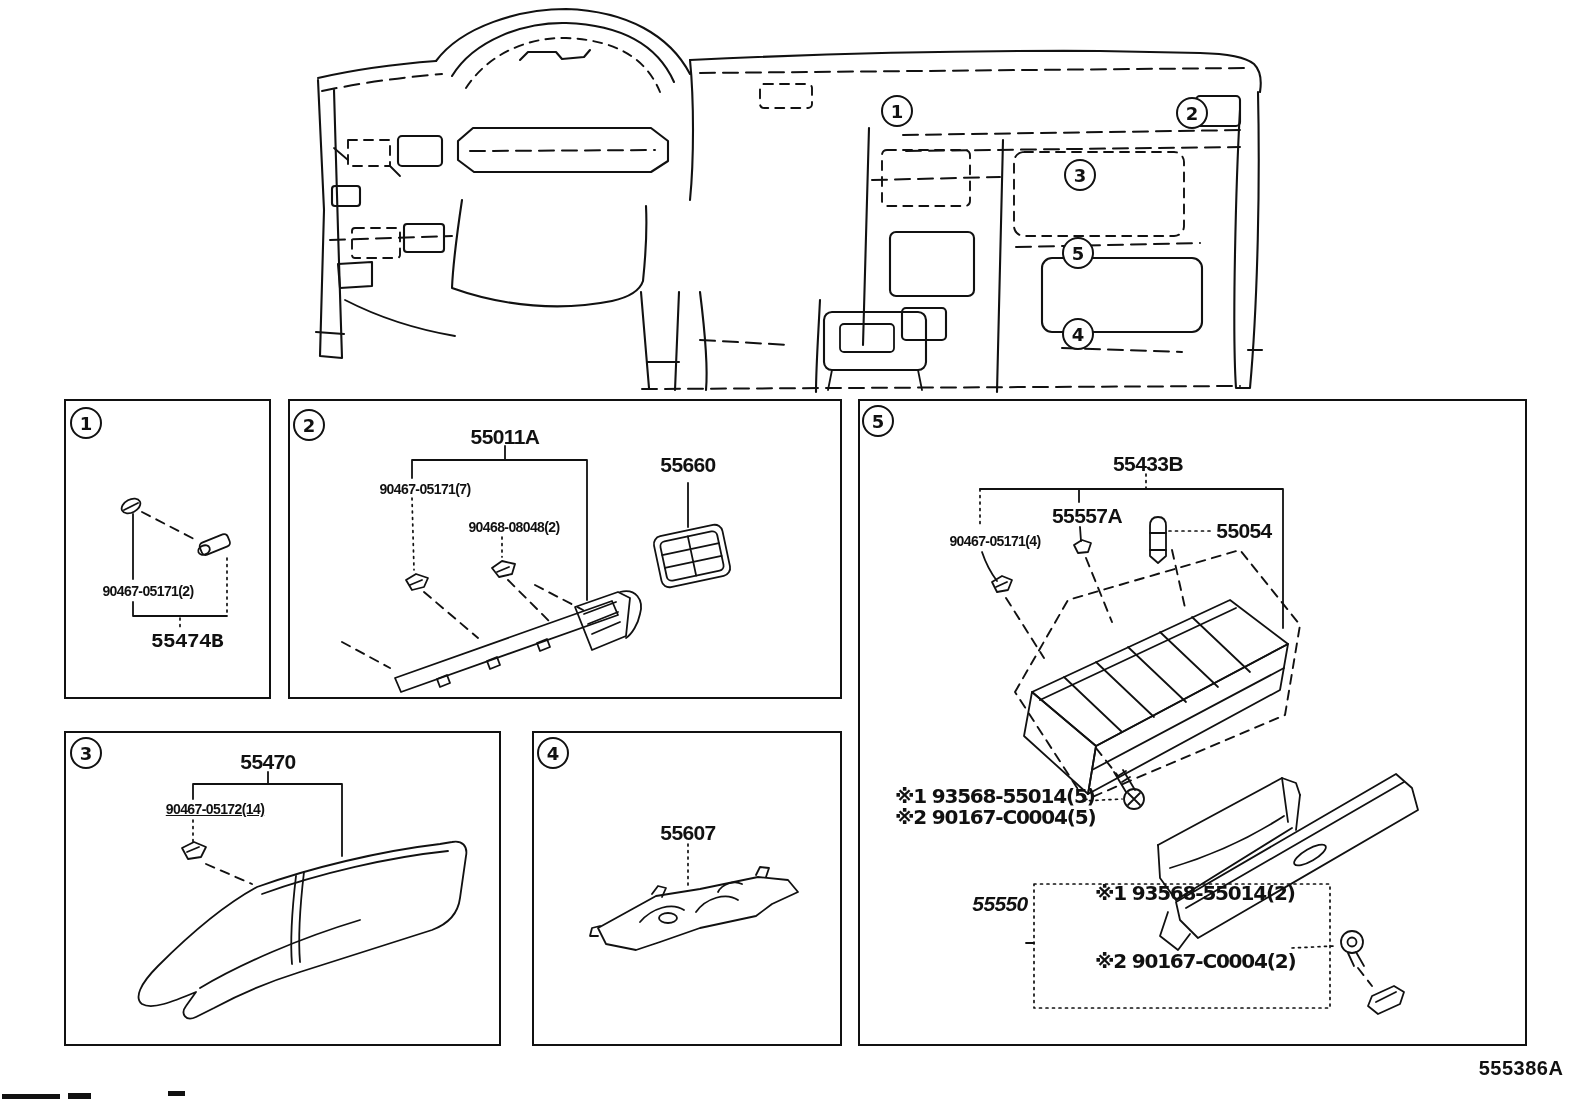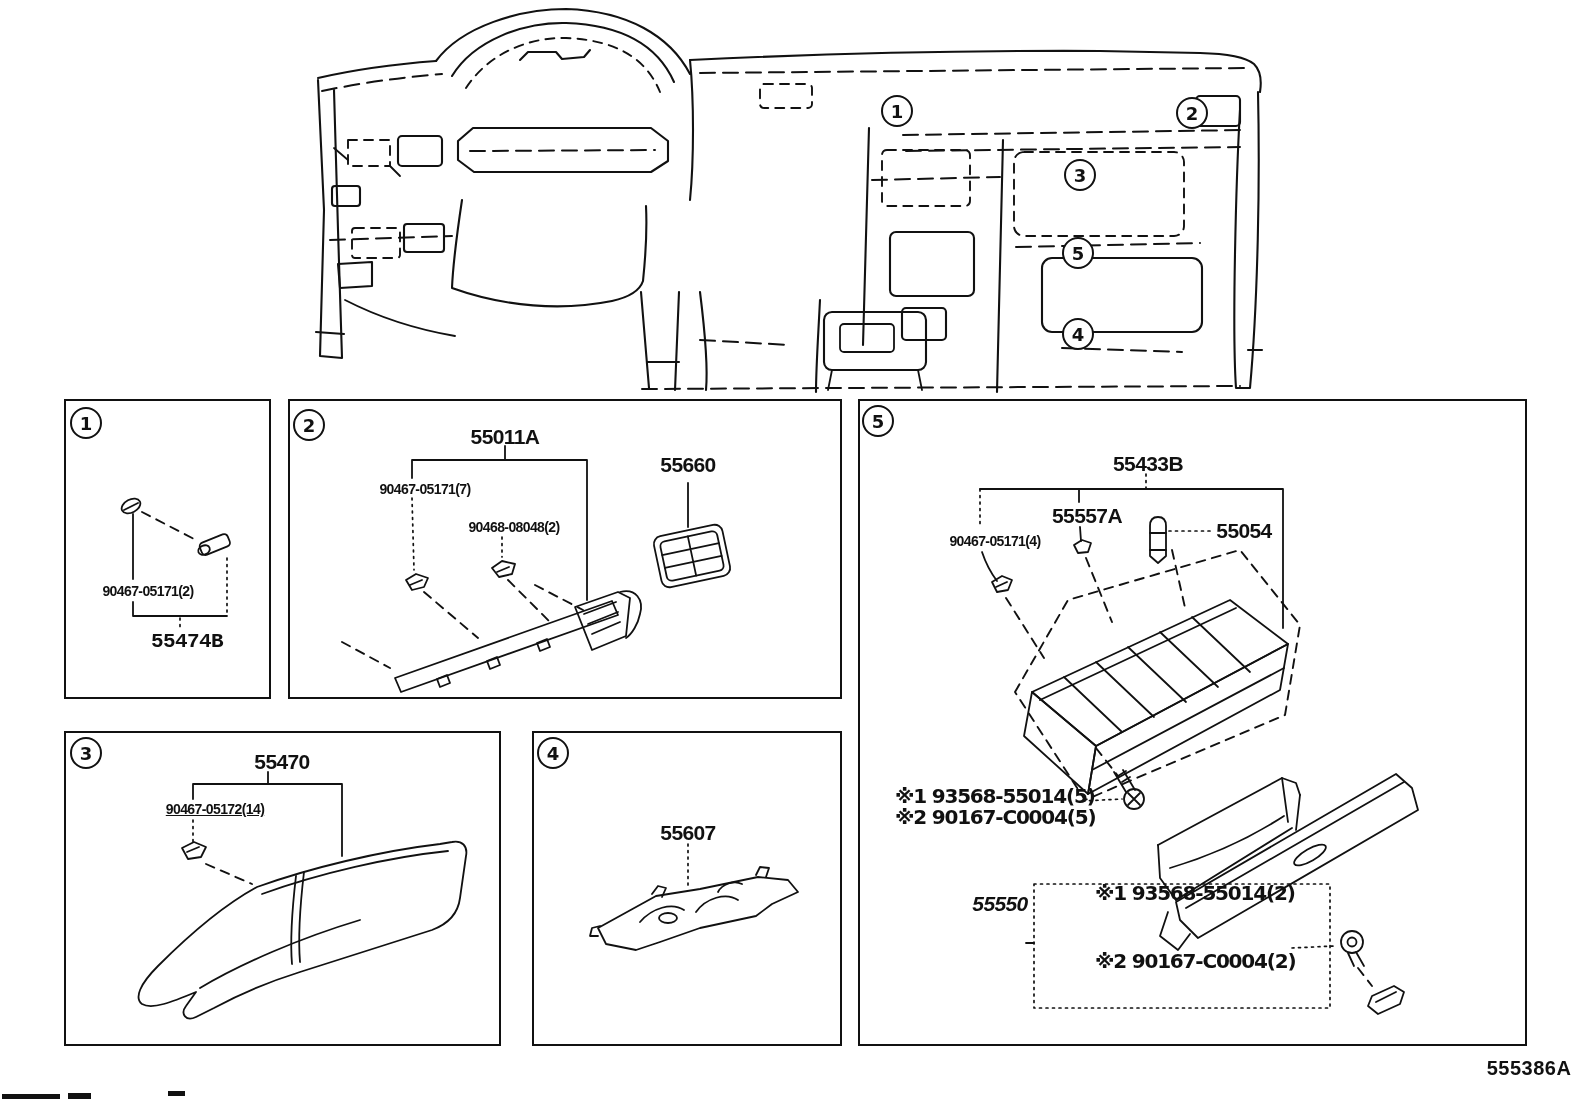--- a/index.html
+++ b/index.html
@@ -30,21 +30,21 @@
     position:absolute;transform:translate(-50%,-50%);white-space:nowrap;
     font:700 21px/1 "Liberation Sans",sans-serif;letter-spacing:-0.6px;
   }
   .plabel.sm{font-size:14px;}
   .pnote{
     position:absolute;white-space:nowrap;
     font:700 20px/1 "DejaVu Sans","Liberation Sans",sans-serif;letter-spacing:-1.2px;
   }
   .figcode{
     position:absolute;transform:translate(-50%,-50%);white-space:nowrap;
-    font:700 20px/1 "Liberation Sans",sans-serif;letter-spacing:0.5px;margin-left:8px;
+    font:700 20px/1 "Liberation Sans",sans-serif;letter-spacing:0.5px;
   }
   .fragment{position:absolute;background:#111;}
 </style>
 </head>
 <body>
 
 <div id="stage">
 
   <svg class="artlayer" viewBox="0 0 1592 1099">
 
@@ -247,21 +247,21 @@
   <div class="callout" style="left:878px;top:421px;">5</div>
 
   <div class="plabel sm" style="left:148px;top:591px;">90467-05171(2)</div>
   <div class="plabel" style="left:187px;top:641px;font-family:Liberation Mono, monospace;">55474B</div>
 
   <div class="plabel" style="left:505px;top:436px;">55011A</div>
   <div class="plabel sm" style="left:425px;top:489px;">90467-05171(7)</div>
   <div class="plabel sm" style="left:514px;top:527px;">90468-08048(2)</div>
   <div class="plabel" style="left:688px;top:464px;">55660</div>
 
-  <div class="plabel" style="left:268px;top:761px;margin-left:14px;">55470</div>
+  <div class="plabel" style="left:268px;top:761px;">55470</div>
   <div class="plabel sm" style="left:215px;top:809px;text-decoration:underline;">90467-05172(14)</div>
 
   <div class="plabel" style="left:688px;top:832px;">55607</div>
 
   <div class="plabel" style="left:1148px;top:463px;">55433B</div>
   <div class="plabel" style="left:1087px;top:515px;">55557A</div>
   <div class="plabel sm" style="left:995px;top:541px;">90467-05171(4)</div>
   <div class="plabel" style="left:1244px;top:530px;">55054</div>
   <div class="pnote" style="left:895px;top:786px;">※1 93568-55014(5)</div>
   <div class="pnote" style="left:895px;top:807px;">※2 90167-C0004(5)</div>

